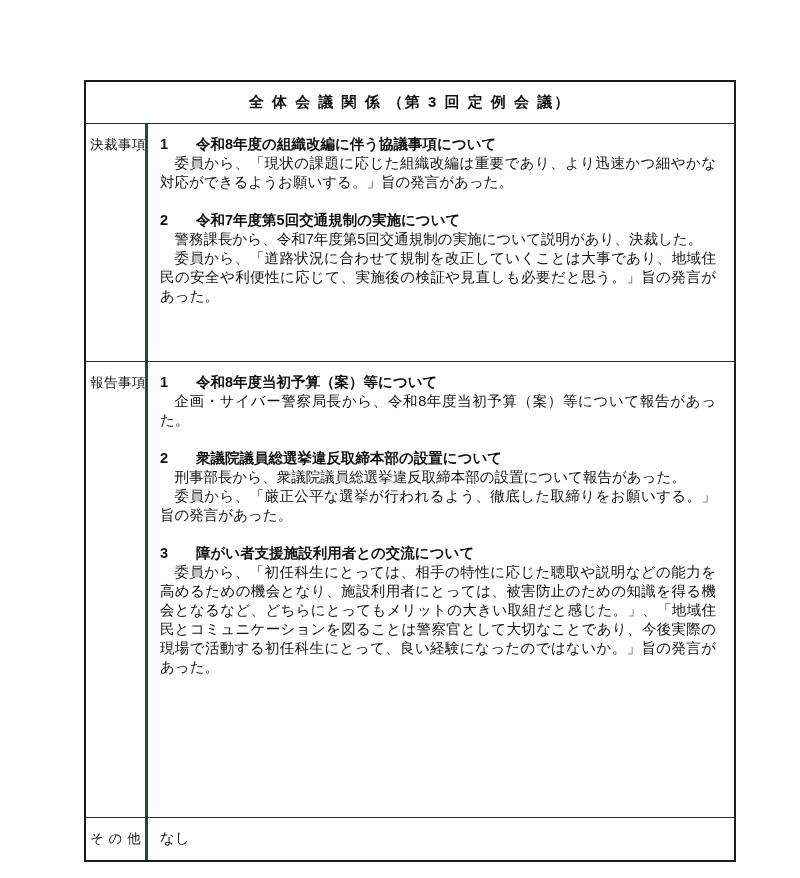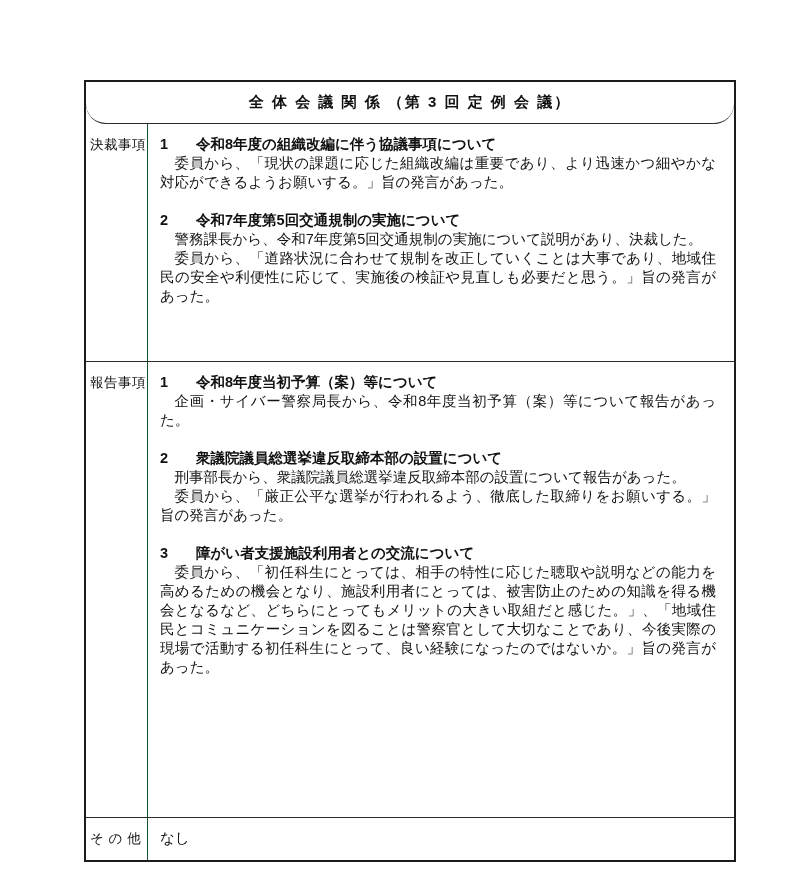--- a/index.html
+++ b/index.html
@@ -24,42 +24,41 @@
     border: 2px solid #1c1c1c;
     background: #ffffff;
   }
   .header-row {
     height: 42px;
     display: flex;
     align-items: center;
     justify-content: center;
     border-bottom: 1px solid #2b2b2b;
     box-sizing: border-box;
-    border-radius: 20px;
   }
   .doc-title {
     font-weight: bold;
     font-size: 15px;
     letter-spacing: 2px;
     white-space: pre;
   }
   .row {
     display: flex;
     border-bottom: 1px solid #2b2b2b;
     box-sizing: border-box;
   }
   .row:last-child { border-bottom: none; justify-content: space-between; }
   .row-0 { min-height: 238px; }
   .row-1 { min-height: 456px; }
   .row-2 { min-height: 37px; }
   .label-cell {
     flex: 0 0 62px;
     width: 62px;
     box-sizing: border-box;
-    border-right: 1px solid #14532d;
+    border-right: 3px solid #14532d;
     padding: 12px 2px 6px 4px;
     font-size: 13.5px;
     line-height: 18px;
     letter-spacing: 0.5px;
     white-space: pre;
   }
   .content-cell {
     flex: 1;
     box-sizing: border-box;
     padding: 11px 18px 12px 12px;

